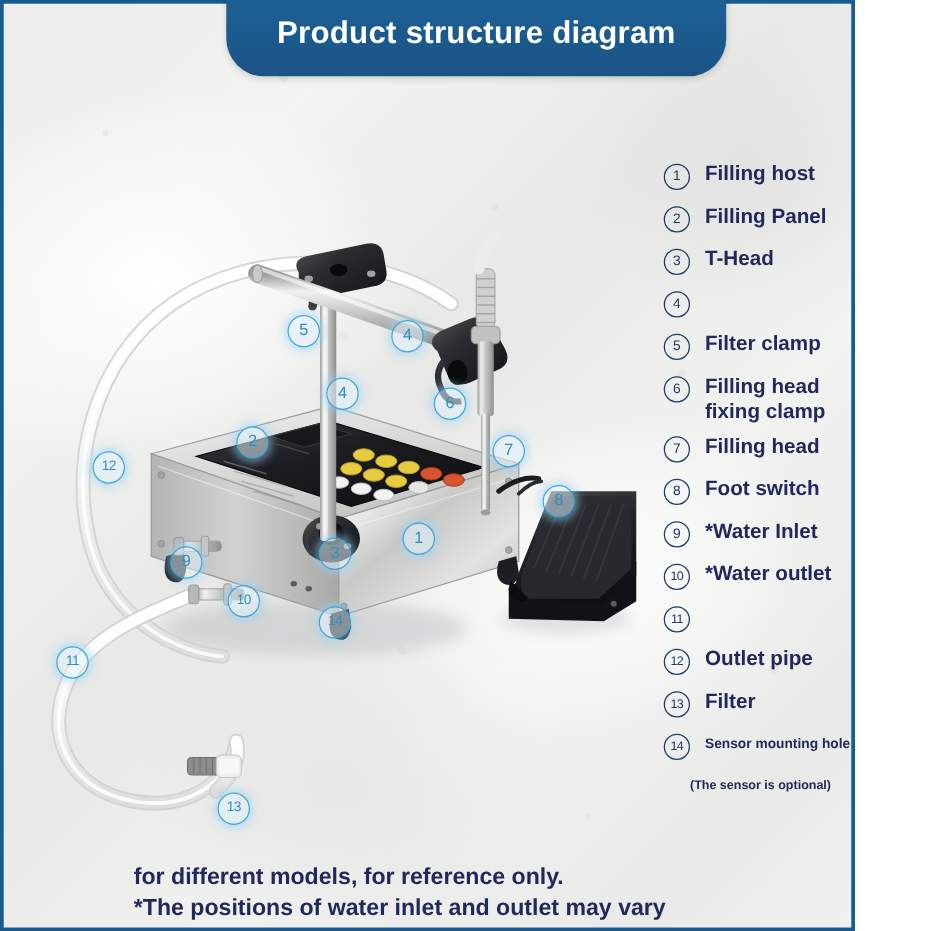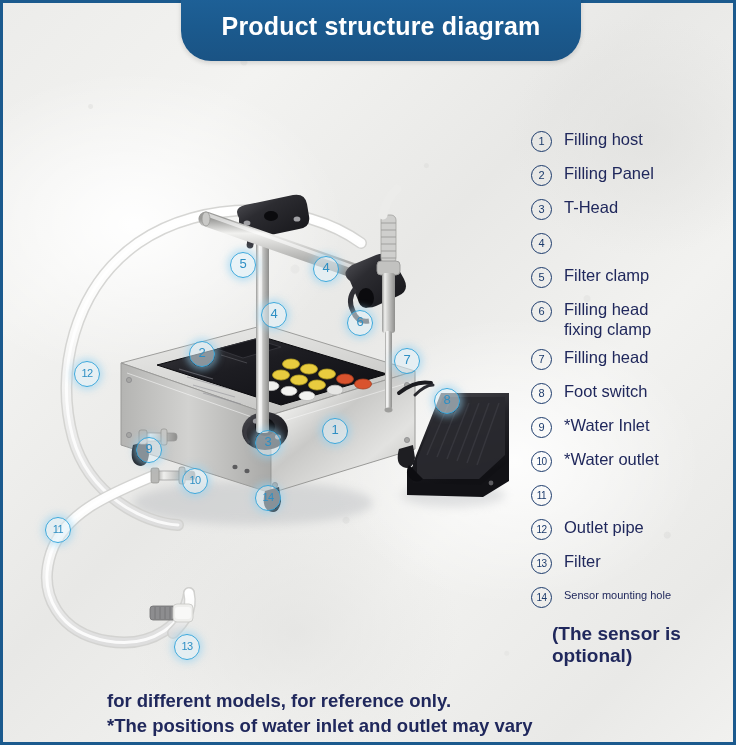--- a/index.html
+++ b/index.html
@@ -3,21 +3,21 @@
 <meta charset="utf-8">
 <title>Product structure diagram</title>
 <style>
   html,body{margin:0;padding:0;}
   body{
     width:750px;height:745px;overflow:hidden;
     font-family:"Liberation Sans", sans-serif;
     background:#ffffff;
   }
   #page{
-    position:relative;width:736px;height:745px;
+    position:relative;width:684px;height:745px;
     background:
       radial-gradient(ellipse 300px 220px at 18% 30%, rgba(255,255,255,.95) 0%, rgba(255,255,255,0) 70%),
       radial-gradient(ellipse 260px 200px at 70% 62%, rgba(255,255,255,.85) 0%, rgba(255,255,255,0) 72%),
       radial-gradient(ellipse 220px 180px at 40% 85%, rgba(226,226,224,.7) 0%, rgba(255,255,255,0) 75%),
       radial-gradient(ellipse 180px 160px at 88% 18%, rgba(224,224,222,.75) 0%, rgba(255,255,255,0) 75%),
       linear-gradient(135deg,#ececea 0%, #f3f3f1 22%, #e8e8e6 45%, #f2f2f0 66%, #e9e9e7 88%, #f1f1ef 100%);
     box-sizing:border-box;
     border:3px solid #1b5a8e;
   }
   
@@ -61,24 +61,24 @@
   .legend-row.tight{margin-bottom:8px;}
   .lnum{
     flex:0 0 auto;width:21px;height:21px;border-radius:50%;
     border:1.4px solid #1b3a6b;color:#1b3a6b;
     font-size:11px;line-height:19px;text-align:center;
     margin-right:12px;margin-top:2px;box-sizing:border-box;
     font-family:"Liberation Sans",sans-serif;
   }
   .lnum.two{font-size:10px;letter-spacing:-0.5px;}
   .ltext{
-    color:#20285c;font-size:16.5px;font-weight:normal;line-height:20px;
+    color:#20285c;font-size:16.5px;font-weight:bold;line-height:20px;
   }
   .lnote{
-    color:#20285c;font-size:19px;font-weight:bold;
+    color:#20285c;font-size:10px;font-weight:bold;
     margin-left:21px;margin-top:15px;
   }
 
   
   #footnote{
     position:absolute;left:104px;top:685px;width:600px;
     color:#20285c;font-size:18.5px;font-weight:bold;line-height:25px;
     z-index:5;
   }
 

